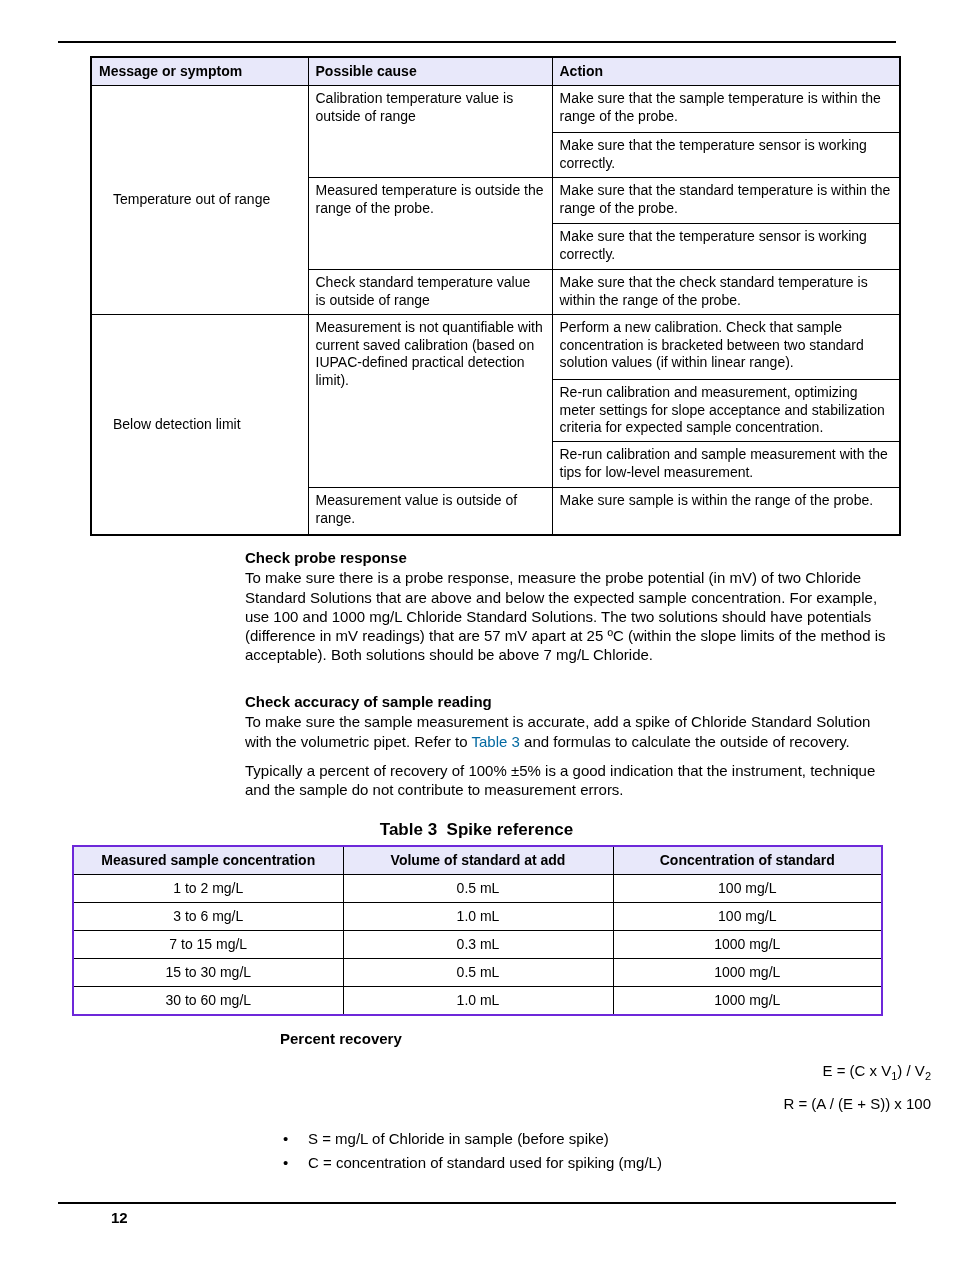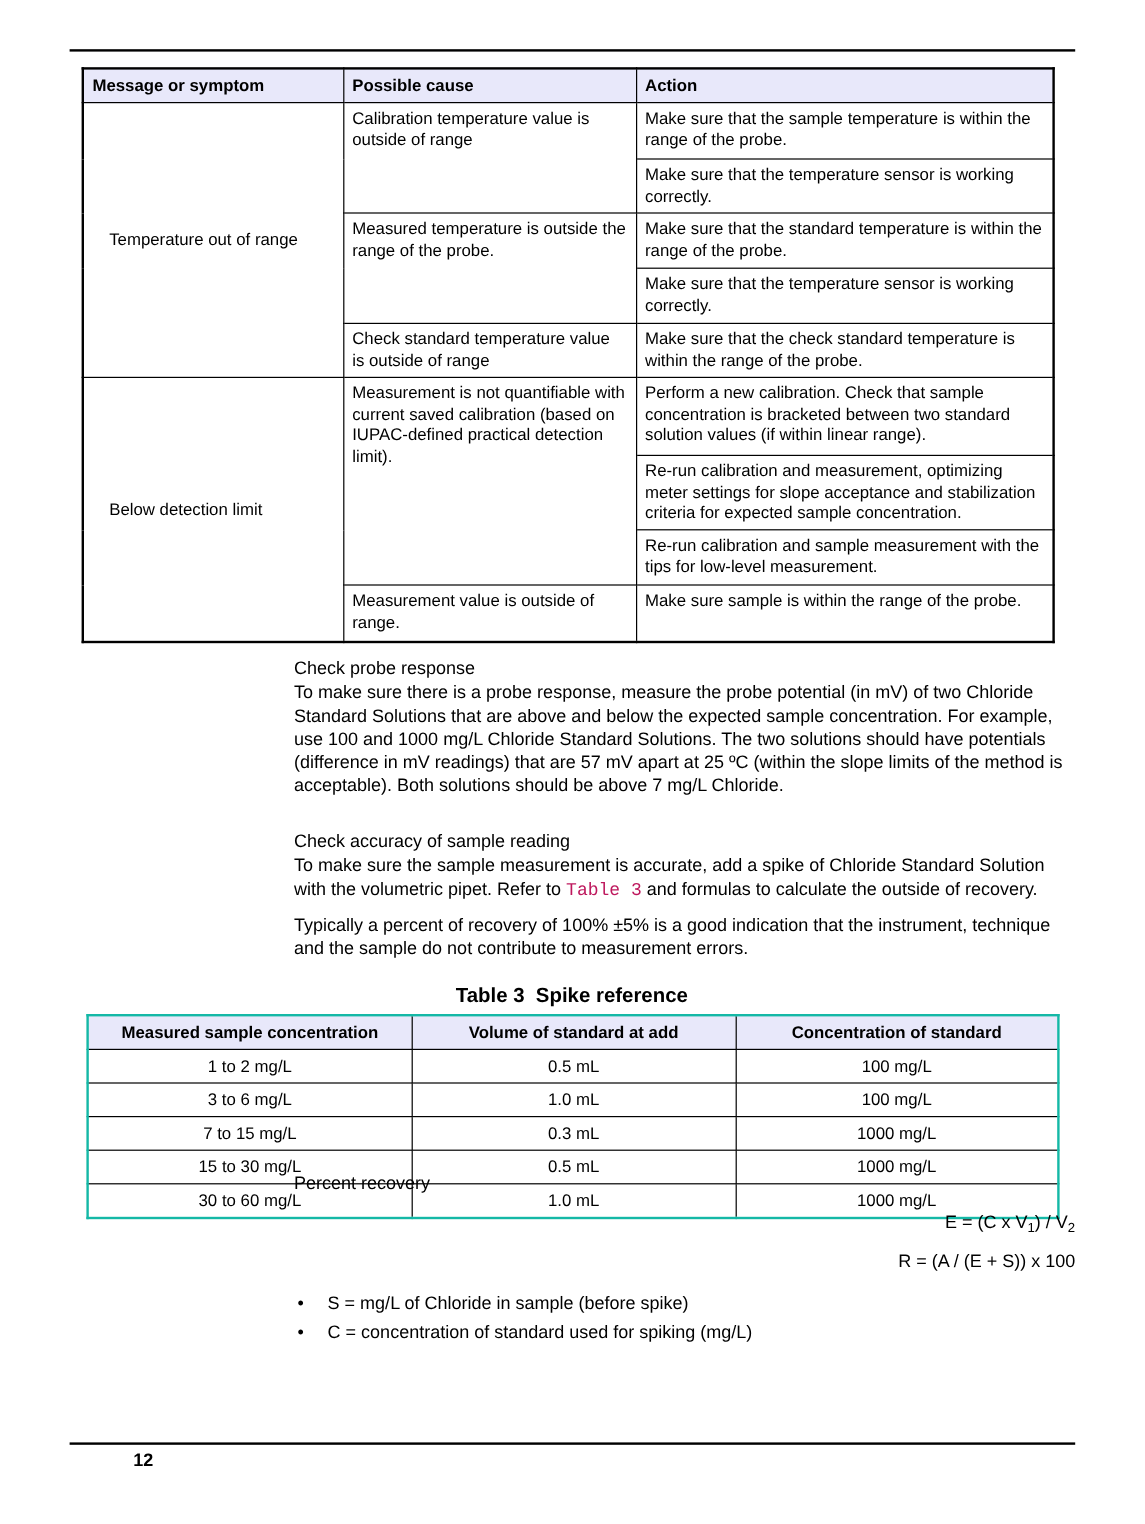--- a/index.html
+++ b/index.html
@@ -17,21 +17,21 @@
   #top-rule { top: 41px; }
   #footer-rule { top: 1202px; }
   #page-number {
     position: absolute; left: 72px; top: 1209px;
     font-size: 15px; font-weight: bold; margin-left: 39px;
   }
 
   
   table { border-collapse: collapse; }
   #ts-table {
-    position: absolute; left: 68px; top: 56px; width: 809px;
+    position: absolute; left: 90px; top: 56px; width: 809px;
     font-size: 14px; line-height: 17.5px;
     table-layout: fixed;
     border: 2px solid #000;
   }
   #ts-table th, #ts-table td {
     border: 1px solid #000;
     padding: 4px 8px 4px 7px;
     vertical-align: top;
     text-align: left;
   }
@@ -45,36 +45,36 @@
   .h47 { height: 47px; } .h45 { height: 45px; } .h46 { height: 46px; }
   .h65 { height: 65px; } .h62 { height: 62px; }
 
   
   .text-block {
     position: absolute; left: 245px; width: 651px;
     font-size: 15px; line-height: 19.3px;
   }
   #probe-response { top: 548px; }
   #accuracy { top: 692px; }
-  #percent-recovery { top: 977px; }
-  .sect-heading { font-weight: normal; margin: 0 0 1px 0; }
+  #percent-recovery { top: 1029px; margin-left: 35px; }
+  .sect-heading { font-weight: bold; margin: 0 0 1px 0; }
   .para { margin: 0 0 10px 0; }
-  a.xref { color: #be185d; text-decoration: none; cursor: pointer; font-family: Liberation Mono, monospace; }
+  a.xref { color: #0369a1; text-decoration: none; cursor: pointer; }
 
   
   #spike-caption {
     position: absolute; left: 72px; top: 820px; width: 809px;
     text-align: center; font-size: 17px; font-weight: bold;
     white-space: pre-wrap;
   }
   #spike-table {
     position: absolute; left: 72px; top: 845px; width: 809px;
     font-size: 14px; line-height: 17px;
     table-layout: fixed;
-    border: 2px solid #14b8a6;
+    border: 2px solid #6d28d9;
   }
   #spike-table th, #spike-table td {
     border: 1px solid #000;
     text-align: center; vertical-align: middle;
     height: 27px; padding: 0 4px;
   }
   #spike-table thead th { background: #e8e8fa; font-weight: bold; }
 
   
   .formula { margin: 13px 0 0 0; font-size: 15px; text-align: right; }

